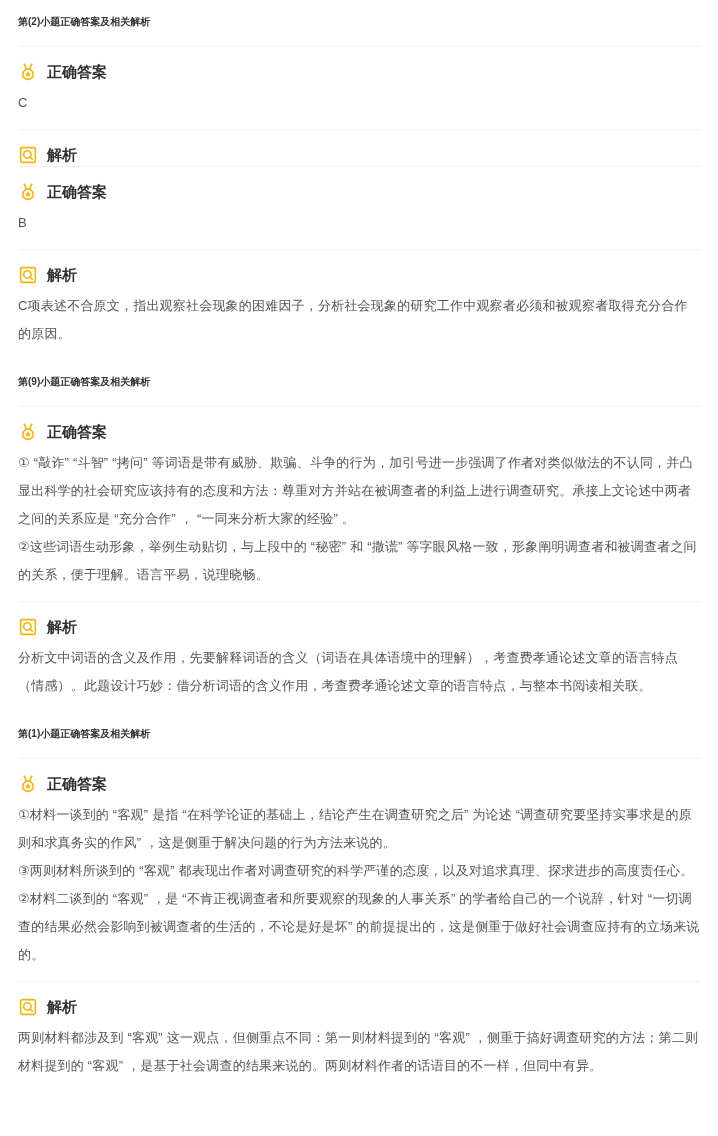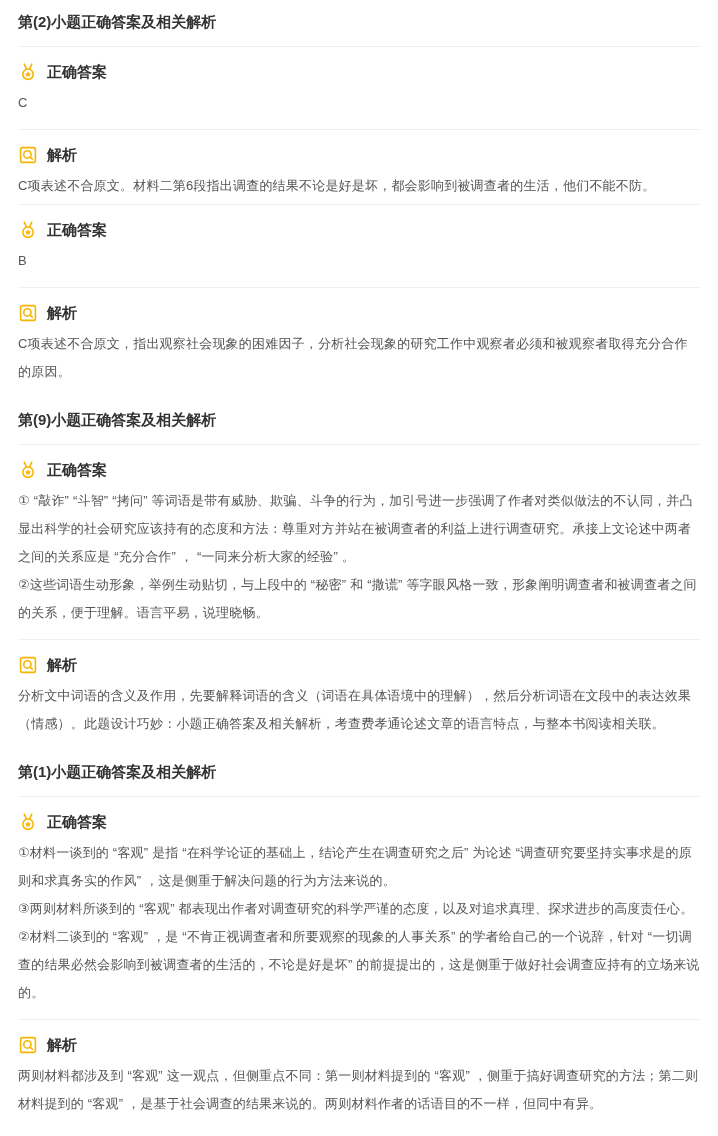--- a/index.html
+++ b/index.html
@@ -7,21 +7,21 @@
   body {
     width: 718px;
     font-family: "Liberation Sans", "DejaVu Sans", sans-serif;
     color: #333;
   }
   .page { width: 718px; padding: 0 3px; }
   .inner { padding: 0 15px; }
 
   .qa-heading {
     padding: 22px 0 16px;
-    font-size: 15px;
+    font-size: 10px;
     line-height: 16px;
     font-weight: 700;
     color: #333333;
   }
   .qa-section:first-child .qa-heading { padding-top: 14px; }
 
   .hr { height: 1px; background: #f0f0f0; }
 
   .label-row {
     display: flex;
@@ -74,23 +74,20 @@
       <div class="label-row">
         <span class="icon">
           <svg width="18" height="18" viewBox="0 0 18 18" fill="none">
             <rect x="1.6" y="1.6" width="14.8" height="14.8" rx="2" stroke="#F7B500" stroke-width="1.6"></rect>
             <circle cx="8.4" cy="8.4" r="3.7" stroke="#F7B500" stroke-width="1.6"></circle>
             <path d="M11.1 11.1 L13.3 13.3" stroke="#F7B500" stroke-width="1.6" stroke-linecap="round"></path>
           </svg>
         </span>
         <span>解析</span>
       </div>
-      <div class="content analysis">
-        <p>C项表述不合原文。材料二第6段指出调查的结果不论是好是坏，都会影响到被调查者的生活，他们不能不防。</p>
-      </div>
     </section>
 
     <section class="qa-section">
       <div class="hr"></div>
       <div class="label-row">
         <span class="icon">
           <svg width="20" height="20" viewBox="0 0 20 20" fill="none">
             <path d="M6.2 2.2 L8.3 6.6" stroke="#F7B500" stroke-width="1.6" stroke-linecap="round"></path>
             <path d="M13.8 2.2 L11.7 6.6" stroke="#F7B500" stroke-width="1.6" stroke-linecap="round"></path>
             <circle cx="10" cy="12.2" r="5.2" stroke="#F7B500" stroke-width="1.6"></circle>
@@ -141,21 +138,21 @@
         <span class="icon">
           <svg width="18" height="18" viewBox="0 0 18 18" fill="none">
             <rect x="1.6" y="1.6" width="14.8" height="14.8" rx="2" stroke="#F7B500" stroke-width="1.6"></rect>
             <circle cx="8.4" cy="8.4" r="3.7" stroke="#F7B500" stroke-width="1.6"></circle>
             <path d="M11.1 11.1 L13.3 13.3" stroke="#F7B500" stroke-width="1.6" stroke-linecap="round"></path>
           </svg>
         </span>
         <span>解析</span>
       </div>
       <div class="content analysis">
-        <p>分析文中词语的含义及作用，先要解释词语的含义（词语在具体语境中的理解），然后分析词语在文段中的表达效果（情感）。此题设计巧妙：小题正确答案及相关解析，考查费孝通论述文章的语言特点，与整本书阅读相关联。</p>
+        <p>分析文中词语的含义及作用，先要解释词语的含义（词语在具体语境中的理解），考查费孝通论述文章的语言特点（情感）。此题设计巧妙：借分析词语的含义作用，考查费孝通论述文章的语言特点，与整本书阅读相关联。</p>
       </div>
     </section>
 
     <section class="qa-section">
       <h3 class="qa-heading">第(1)小题正确答案及相关解析</h3>
       <div class="hr"></div>
       <div class="label-row">
         <span class="icon">
           <svg width="20" height="20" viewBox="0 0 20 20" fill="none">
             <path d="M6.2 2.2 L8.3 6.6" stroke="#F7B500" stroke-width="1.6" stroke-linecap="round"></path>

